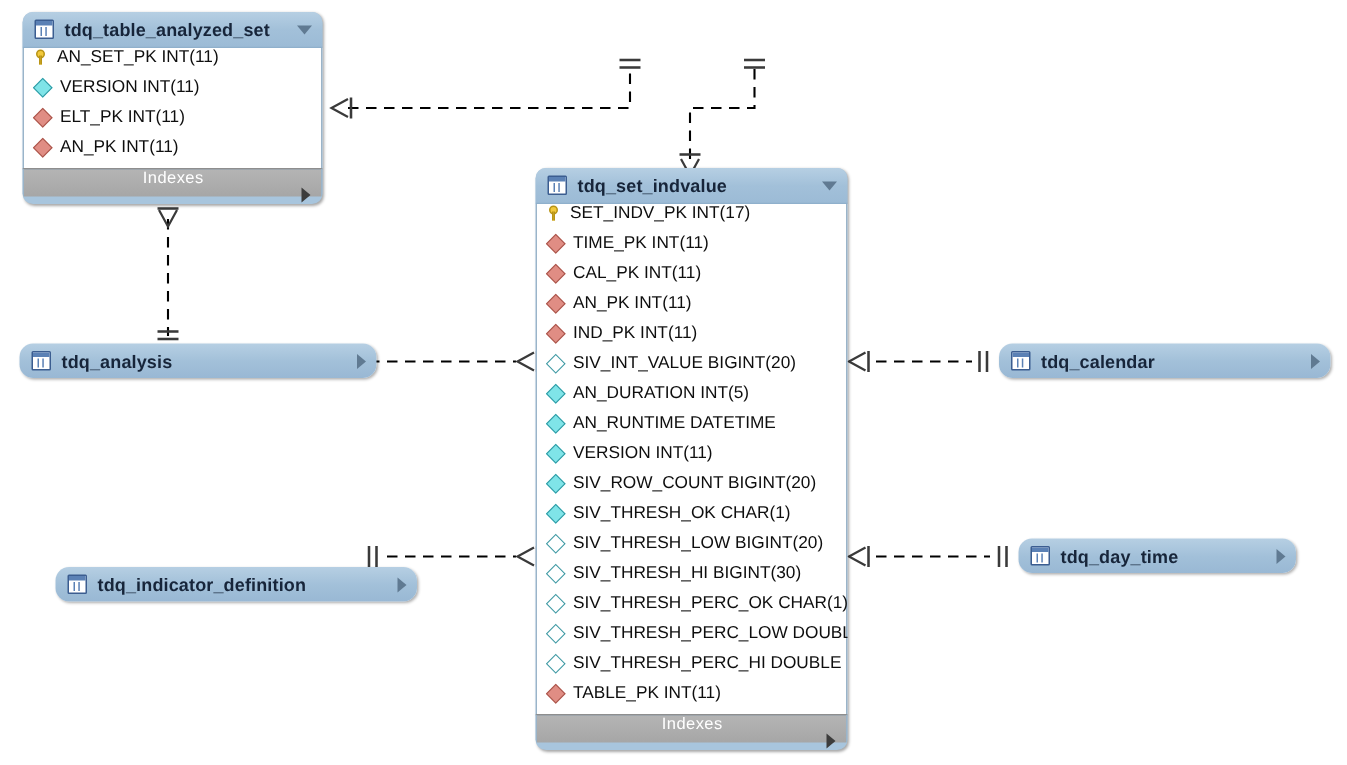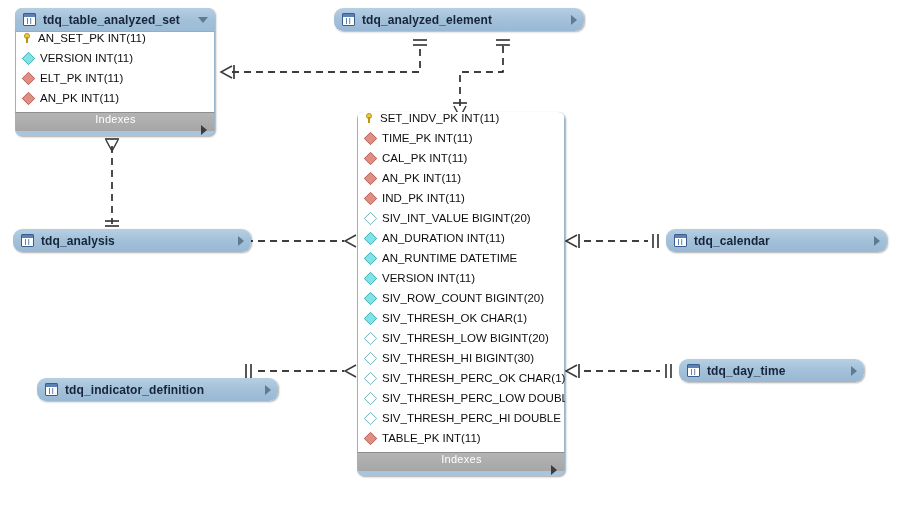--- a/index.html
+++ b/index.html
@@ -282,24 +282,29 @@
           <span>AN_PK INT(11)</span>
         </div>
       </div>
     <div class="indexes">
       <span class="indexes-label">Indexes</span>
       <span class="idx-caret"></span>
     </div>
   </div>
 
   <div class="table-box" id="tbl-1" style="left: 357px; top: 112px; width: 208px;">
+    <div class="tbl-header">
+      <span class="tbl-icon"></span>
+      <span class="tbl-title">tdq_set_indvalue</span>
+      <span class="tbl-caret"></span>
+    </div>
     <div class="cols">
         <div class="col-row">
           <span class="gem key"></span>
-          <span>SET_INDV_PK INT(11)</span>
+          <span>SET_INDV_PK INT(17)</span>
         </div>
         <div class="col-row">
           <span class="gem dia fk"></span>
           <span>TIME_PK INT(11)</span>
         </div>
         <div class="col-row">
           <span class="gem dia fk"></span>
           <span>CAL_PK INT(11)</span>
         </div>
         <div class="col-row">
@@ -309,21 +314,21 @@
         <div class="col-row">
           <span class="gem dia fk"></span>
           <span>IND_PK INT(11)</span>
         </div>
         <div class="col-row">
           <span class="gem dia null"></span>
           <span>SIV_INT_VALUE BIGINT(20)</span>
         </div>
         <div class="col-row">
           <span class="gem dia nn"></span>
-          <span>AN_DURATION INT(11)</span>
+          <span>AN_DURATION INT(5)</span>
         </div>
         <div class="col-row">
           <span class="gem dia nn"></span>
           <span>AN_RUNTIME DATETIME</span>
         </div>
         <div class="col-row">
           <span class="gem dia nn"></span>
           <span>VERSION INT(11)</span>
         </div>
         <div class="col-row">
@@ -358,25 +363,20 @@
           <span class="gem dia fk"></span>
           <span>TABLE_PK INT(11)</span>
         </div>
       </div>
     <div class="indexes">
       <span class="indexes-label">Indexes</span>
       <span class="idx-caret"></span>
     </div>
   </div>
 
-  <div class="pill" id="pill-0" style="left: 334px; top: 8px; width: 250px;">
-    <span class="tbl-icon"></span>
-    <span class="tbl-title">tdq_analyzed_element</span>
-    <span class="tbl-caret right"></span>
-  </div>
 
   <div class="pill" id="pill-1" style="left: 13px; top: 229px; width: 238px;">
     <span class="tbl-icon"></span>
     <span class="tbl-title">tdq_analysis</span>
     <span class="tbl-caret right"></span>
   </div>
 
   <div class="pill" id="pill-2" style="left: 666px; top: 229px; width: 221px;">
     <span class="tbl-icon"></span>
     <span class="tbl-title">tdq_calendar</span>

